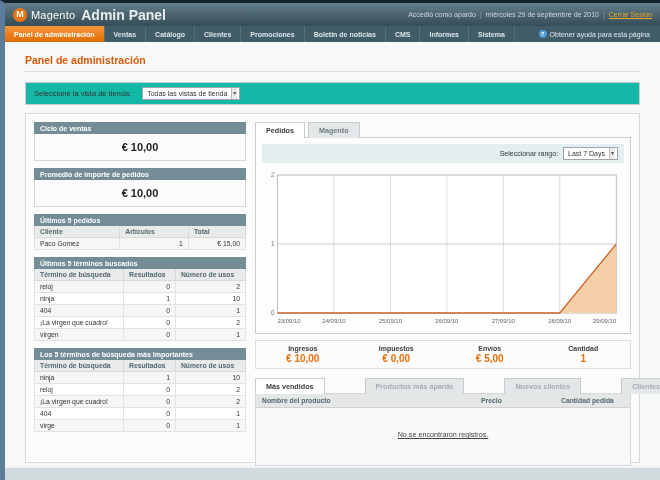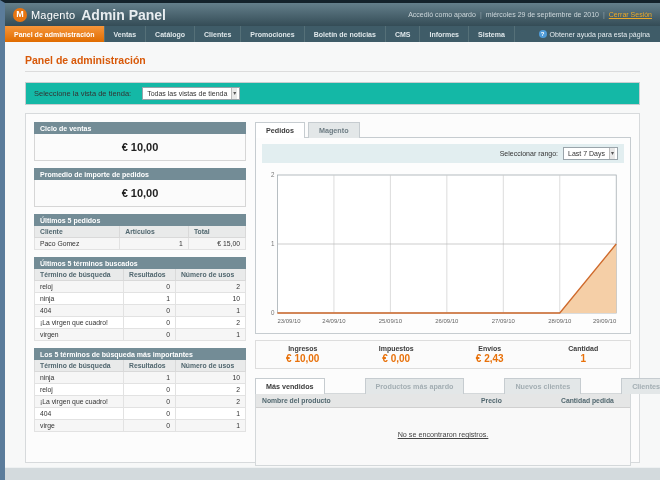--- a/index.html
+++ b/index.html
@@ -277,21 +277,21 @@
           <div class="stat">
             <div class="stat-label">Ingresos</div>
             <div class="stat-value">€ 10,00</div>
           </div>
           <div class="stat">
             <div class="stat-label">Impuestos</div>
             <div class="stat-value">€ 0,00</div>
           </div>
           <div class="stat">
             <div class="stat-label">Envíos</div>
-            <div class="stat-value">€ 2,43</div>
+            <div class="stat-value">€ 5,00</div>
           </div>
           <div class="stat">
             <div class="stat-label">Cantidad</div>
             <div class="stat-value">1</div>
           </div>
         </div>
 
         <div class="tabs bottom-tabs">
           <span class="tab active">Más vendidos</span>
           <span class="tab disabled">Productos más apardo</span>

